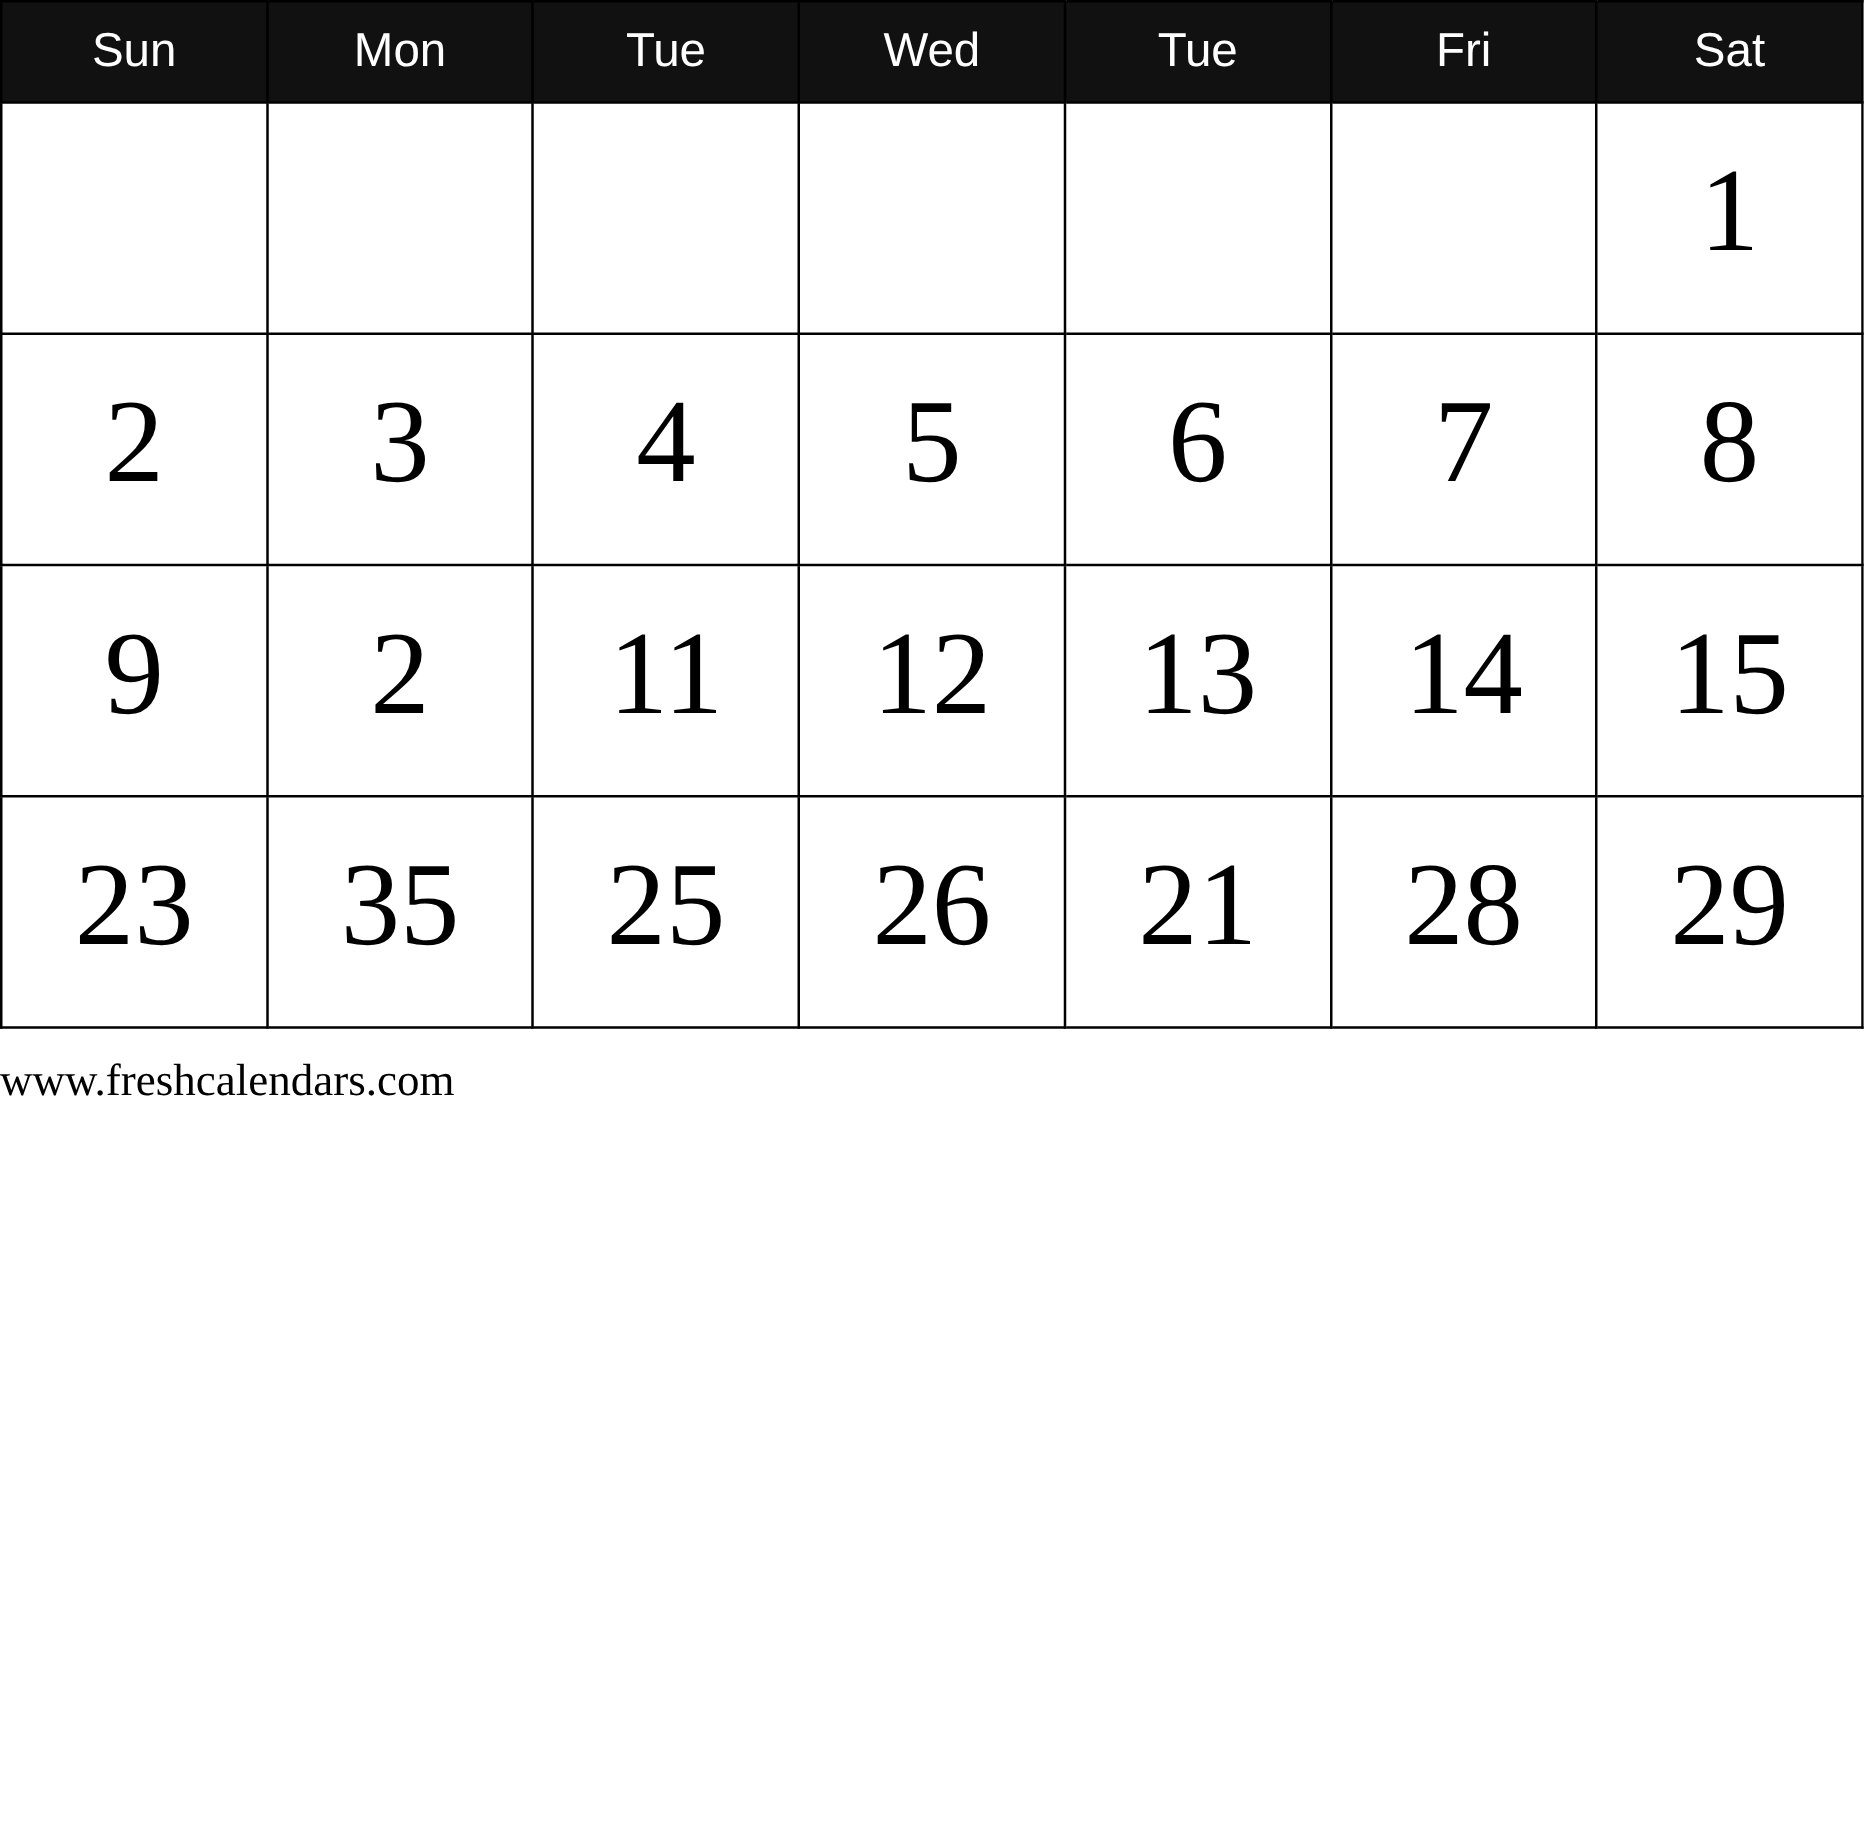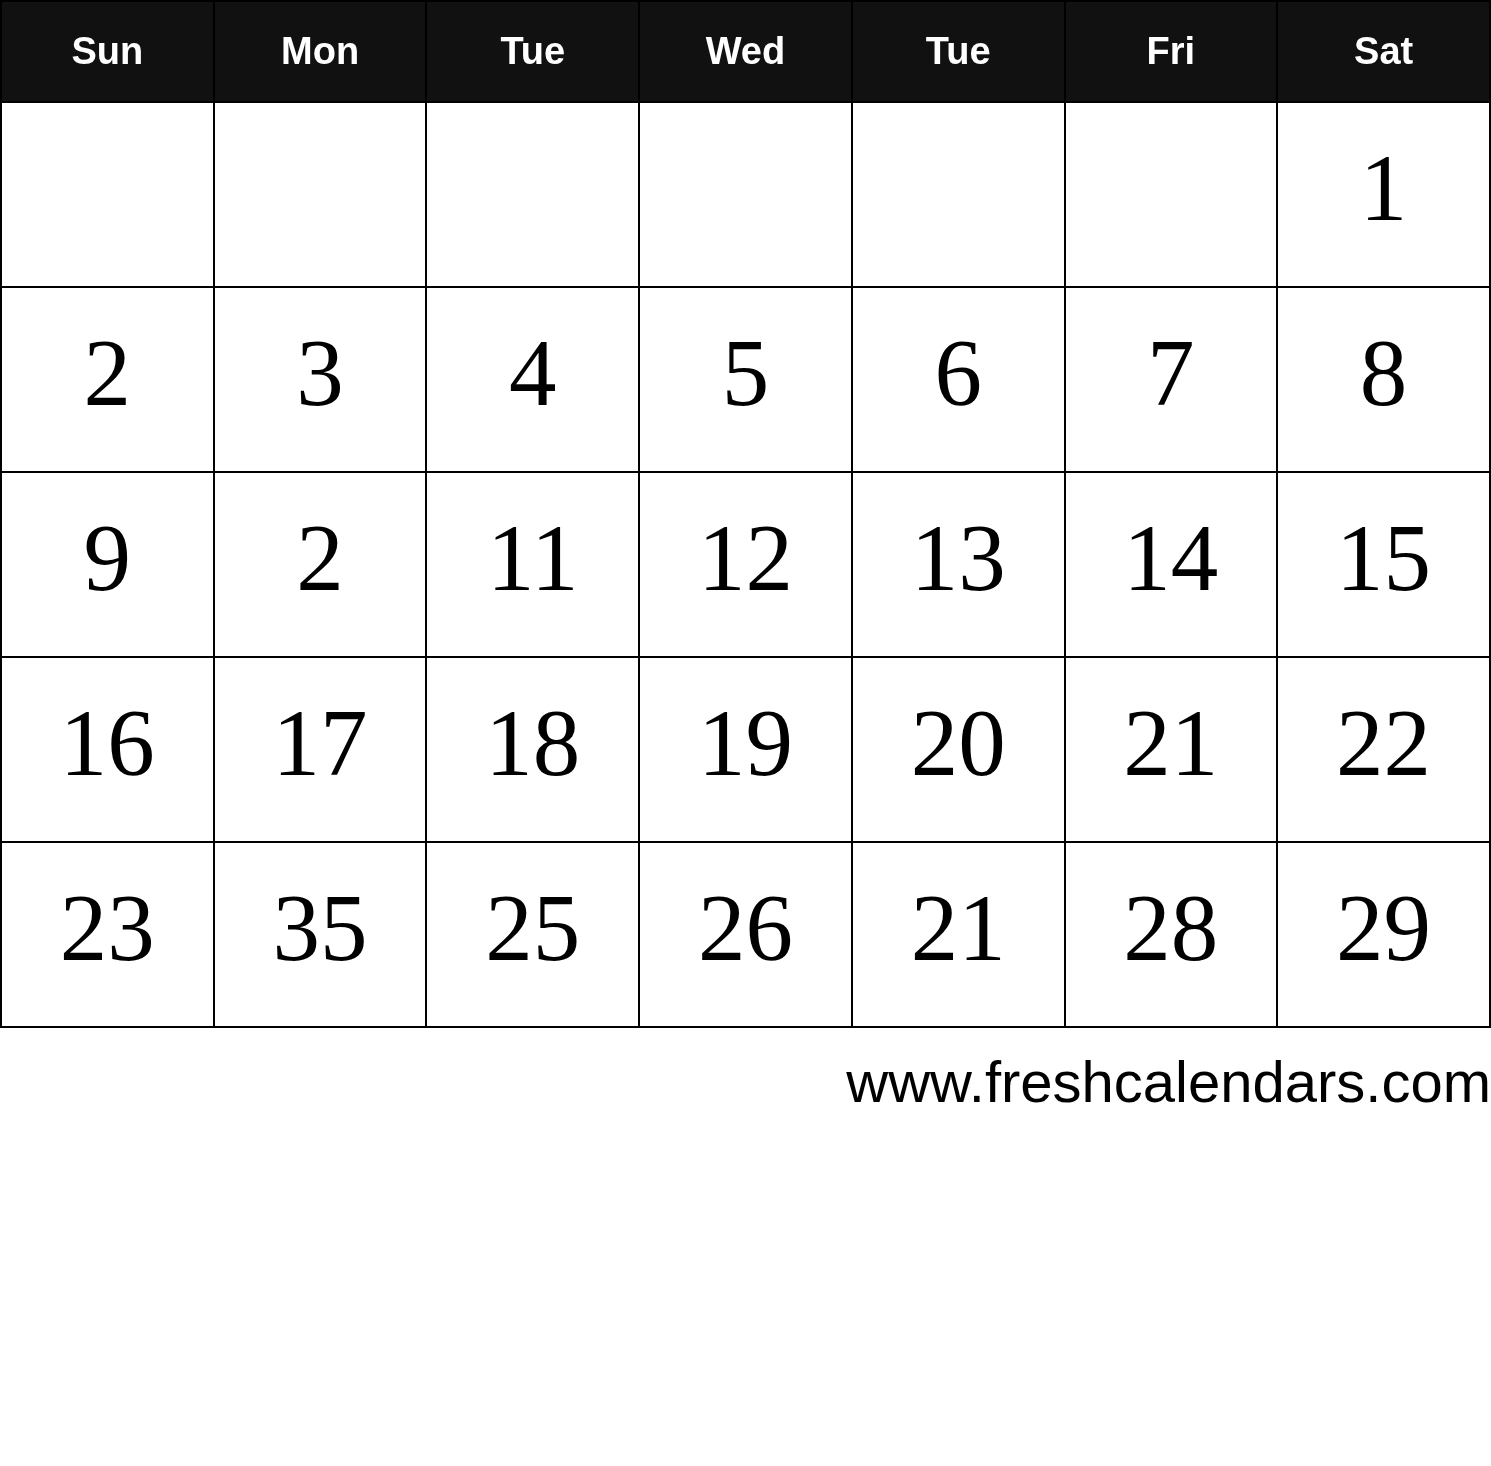--- a/index.html
+++ b/index.html
@@ -28,22 +28,22 @@
       width: 100%;
       border-collapse: collapse;
       border: 2px solid #000;
     }
 
     .calendar-table th {
       background-color: #111;
       color: #fff;
       text-align: center;
       font-size: 38px;
-      font-weight: bold;
-      padding: 28px 0;
+      font-weight: normal;
+      padding: 18px 0;
       border: 2px solid #000;
       font-family: Arial, sans-serif;
     }
 
     .calendar-table td {
       border: 2px solid #000;
       width: calc(100% / 7);
       height: 185px;
       vertical-align: top;
       padding: 10px 18px;
@@ -54,23 +54,23 @@
 
     .day-num {
       display: block;
       width: 100%;
       text-align: center;
       margin-top: 20px;
     }
 
     .footer {
       width: 100%;
-      text-align: right;
-      font-size: 58px;
-      font-family: Liberation Sans, sans-serif;
+      text-align: left;
+      font-size: 36px;
+      font-family: Liberation Serif, serif;
       padding: 20px 0 10px 0;
       color: #000;
     }
   </style>
 </head>
 <body>
 
 <div class="calendar-container">
   <table class="calendar-table">
     <thead>
@@ -137,43 +137,20 @@
           </td>
           <td>
             <span class="day-num">14</span>
           </td>
           <td>
             <span class="day-num">15</span>
           </td>
         </tr>
         <tr>
           <td>
-            <span class="day-num">16</span>
-          </td>
-          <td>
-            <span class="day-num">17</span>
-          </td>
-          <td>
-            <span class="day-num">18</span>
-          </td>
-          <td>
-            <span class="day-num">19</span>
-          </td>
-          <td>
-            <span class="day-num">20</span>
-          </td>
-          <td>
-            <span class="day-num">21</span>
-          </td>
-          <td>
-            <span class="day-num">22</span>
-          </td>
-        </tr>
-        <tr>
-          <td>
             <span class="day-num">23</span>
           </td>
           <td>
             <span class="day-num">35</span>
           </td>
           <td>
             <span class="day-num">25</span>
           </td>
           <td>
             <span class="day-num">26</span>

